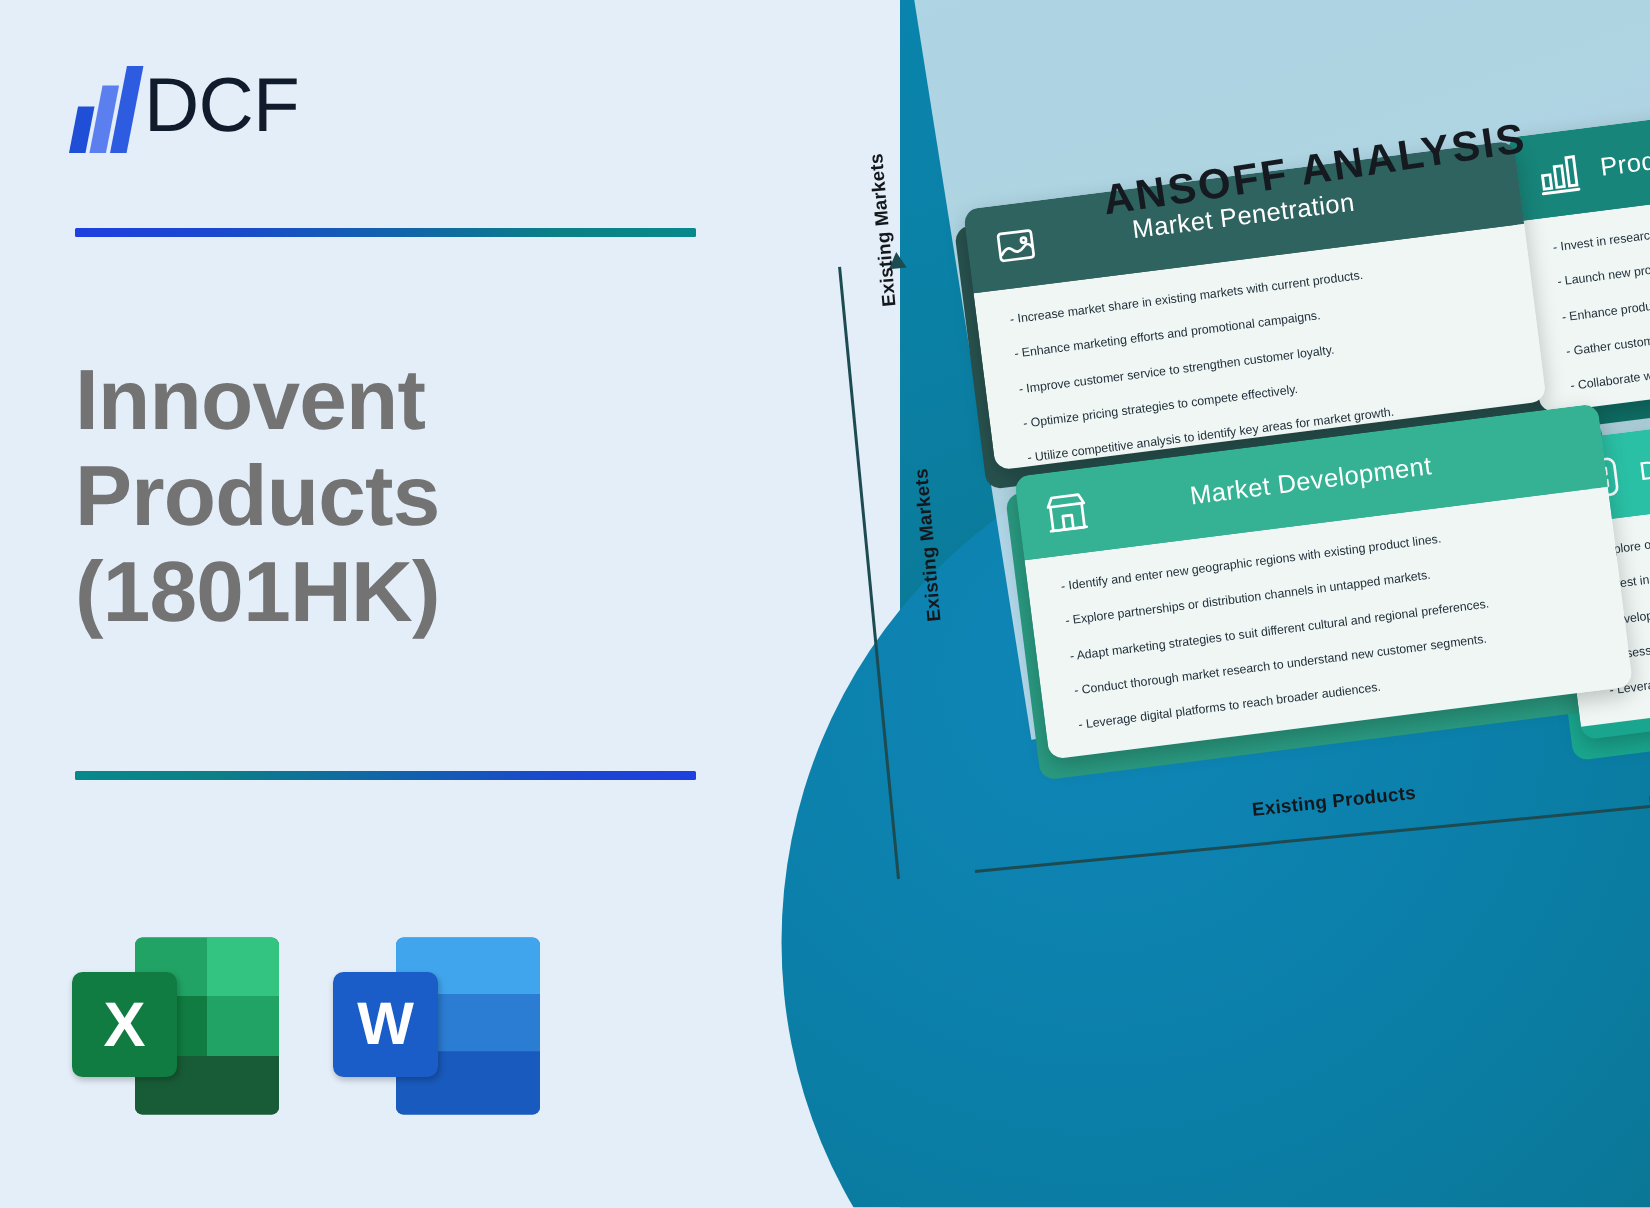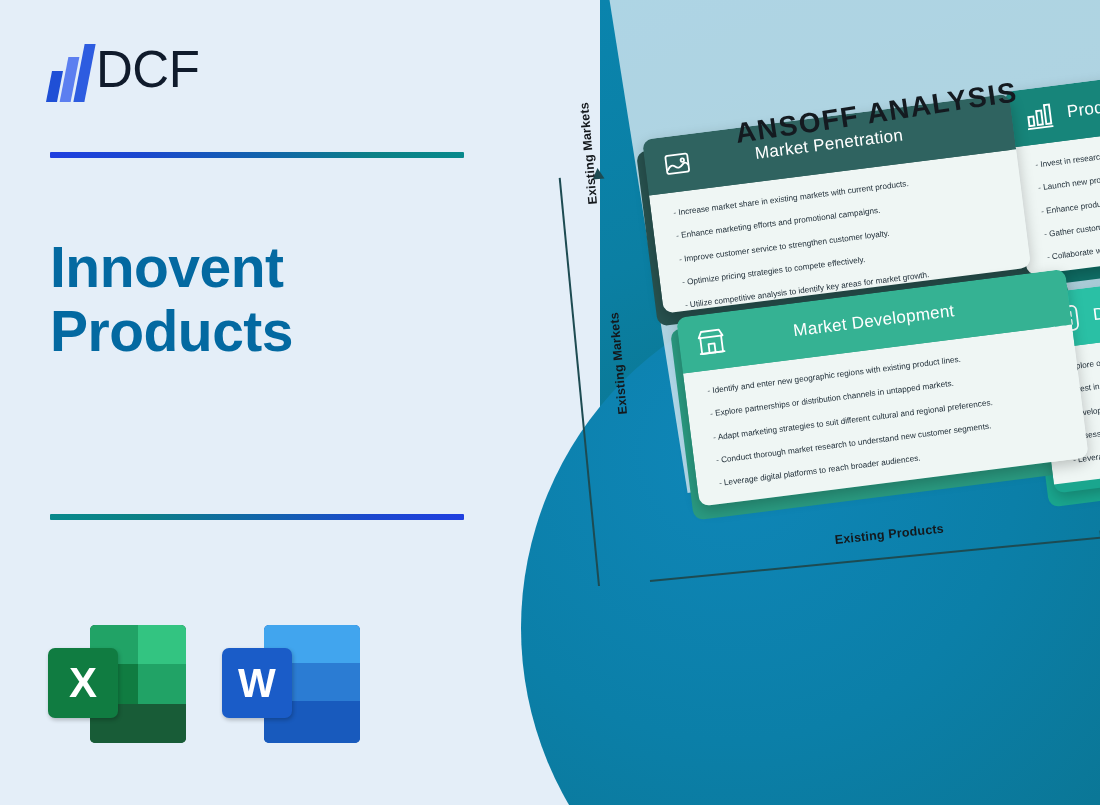--- a/index.html
+++ b/index.html
@@ -75,21 +75,21 @@
 
   
   #headline {
     position: absolute;
     left: 50px;
     top: 236px;
     width: 430px;
     font-size: 57px;
     font-weight: 700;
     line-height: 1.12;
-    color: #0369a1;
+    color: #737373;
     letter-spacing: -0.5px;
   }
   #headline .ln { display: block; white-space: nowrap; }
 
   
   #office-icons {
     position: absolute;
     left: 48px;
     top: 623px;
     display: flex;
@@ -493,20 +493,21 @@
         <span class="bar b3"></span>
       </span>
       <span id="logo-text">DCF</span>
     </div>
 
     <div class="rule" id="rule-top"></div>
 
     <div id="headline">
       <span class="ln">Innovent</span>
       <span class="ln">Products</span>
+      <span class="ln">(1801HK)</span>
     </div>
 
     <div class="rule" id="rule-bottom"></div>
 
     <div id="office-icons">
       <div class="office-icon">
         <span class="xl-sheet">
           <i class="q1"></i>
             <i class="q2"></i>
             <i class="q3"></i>

